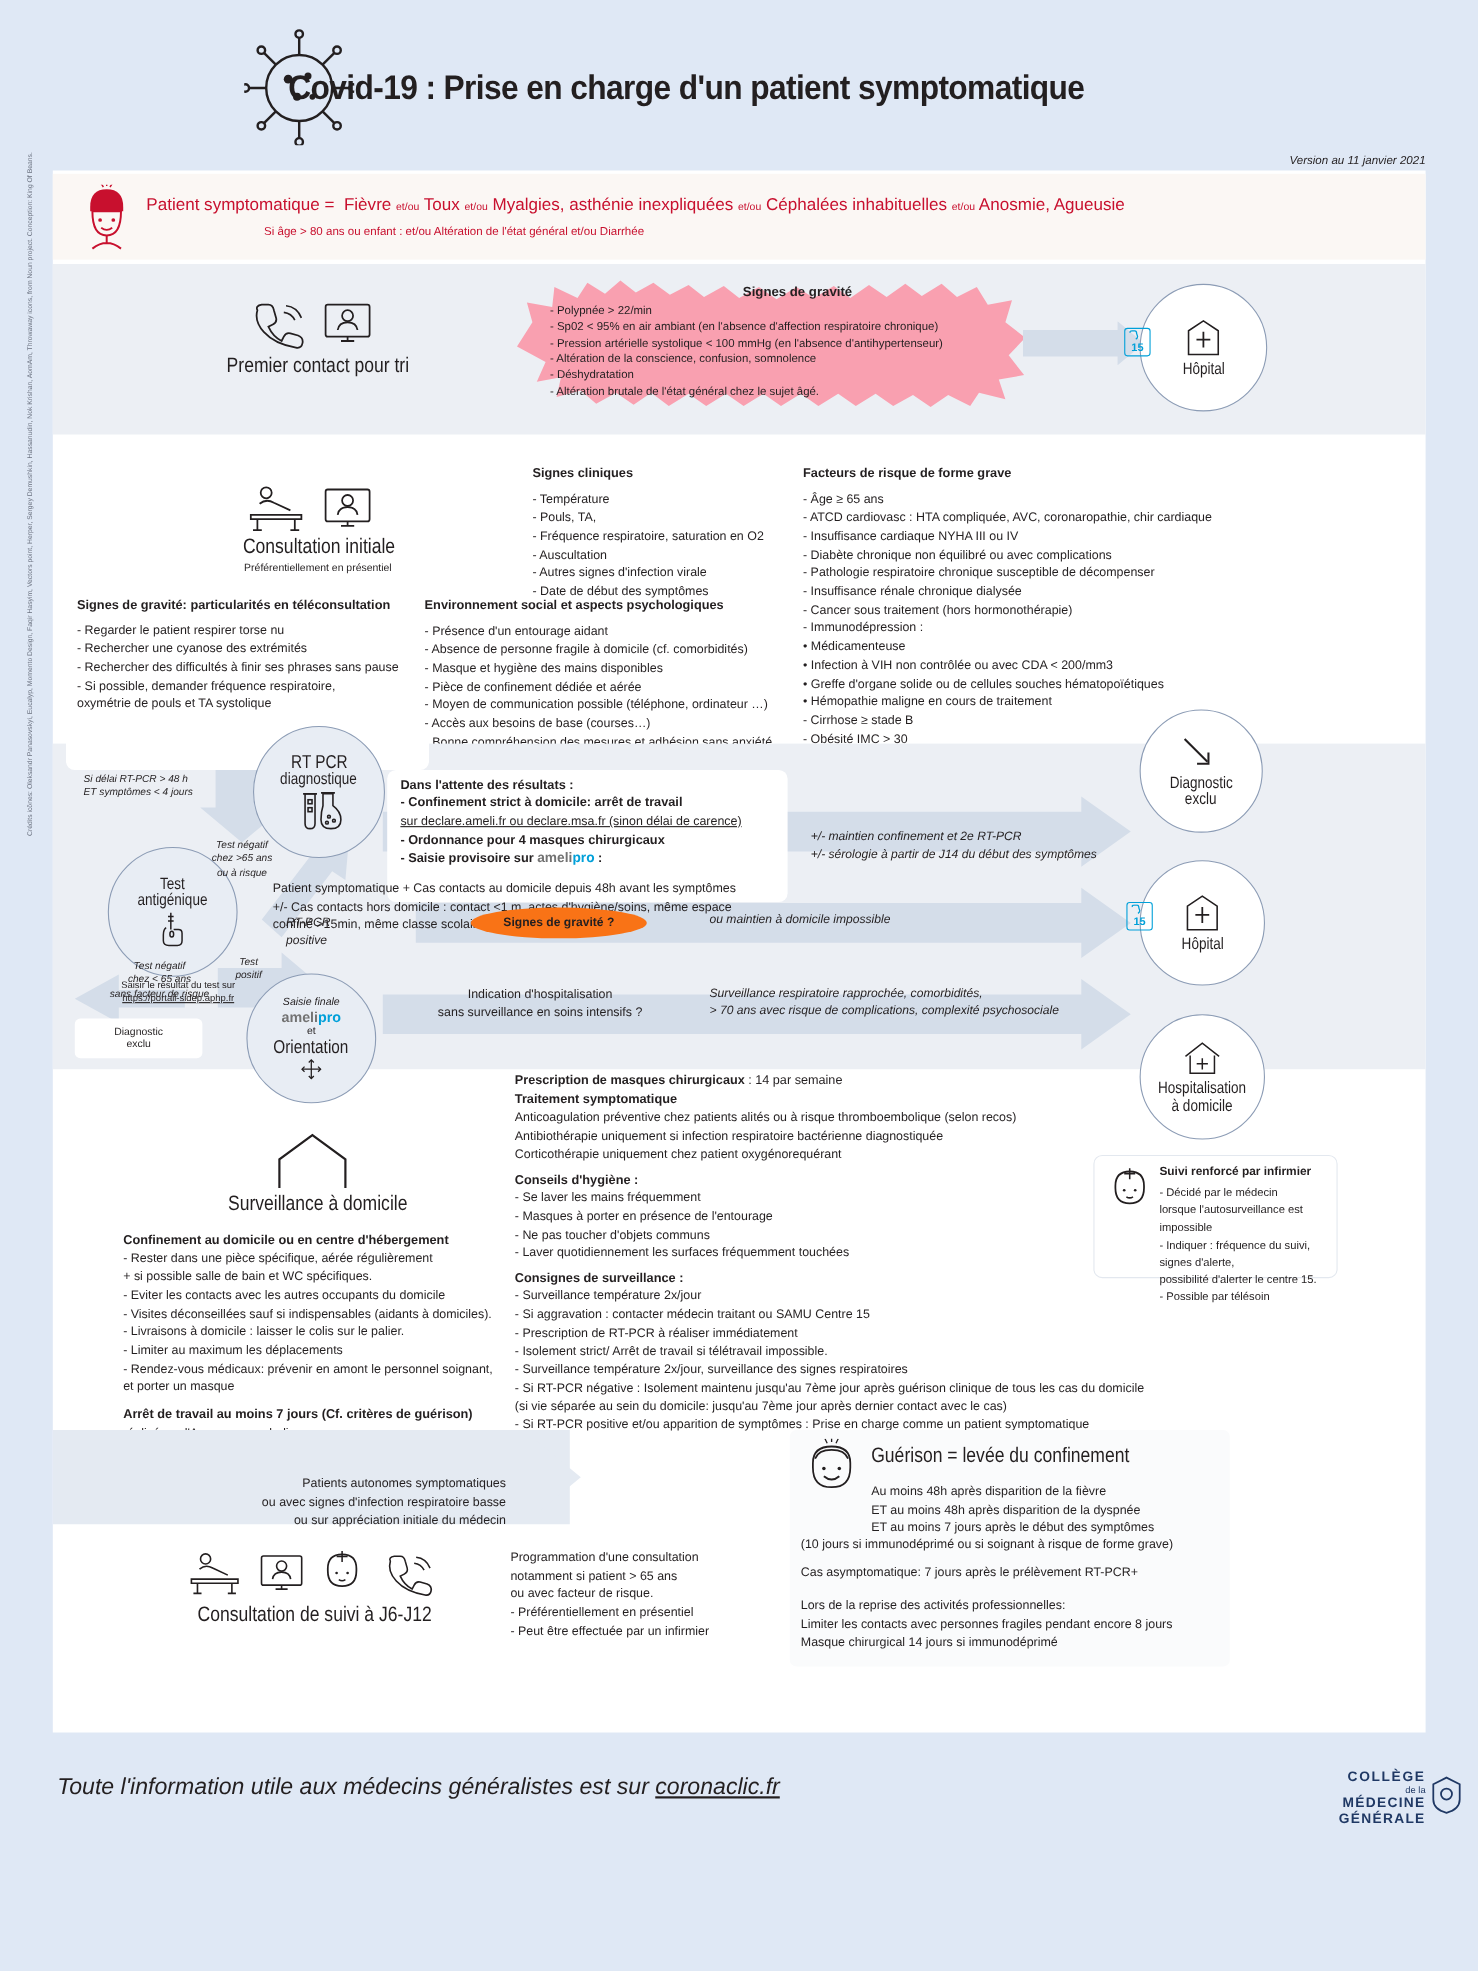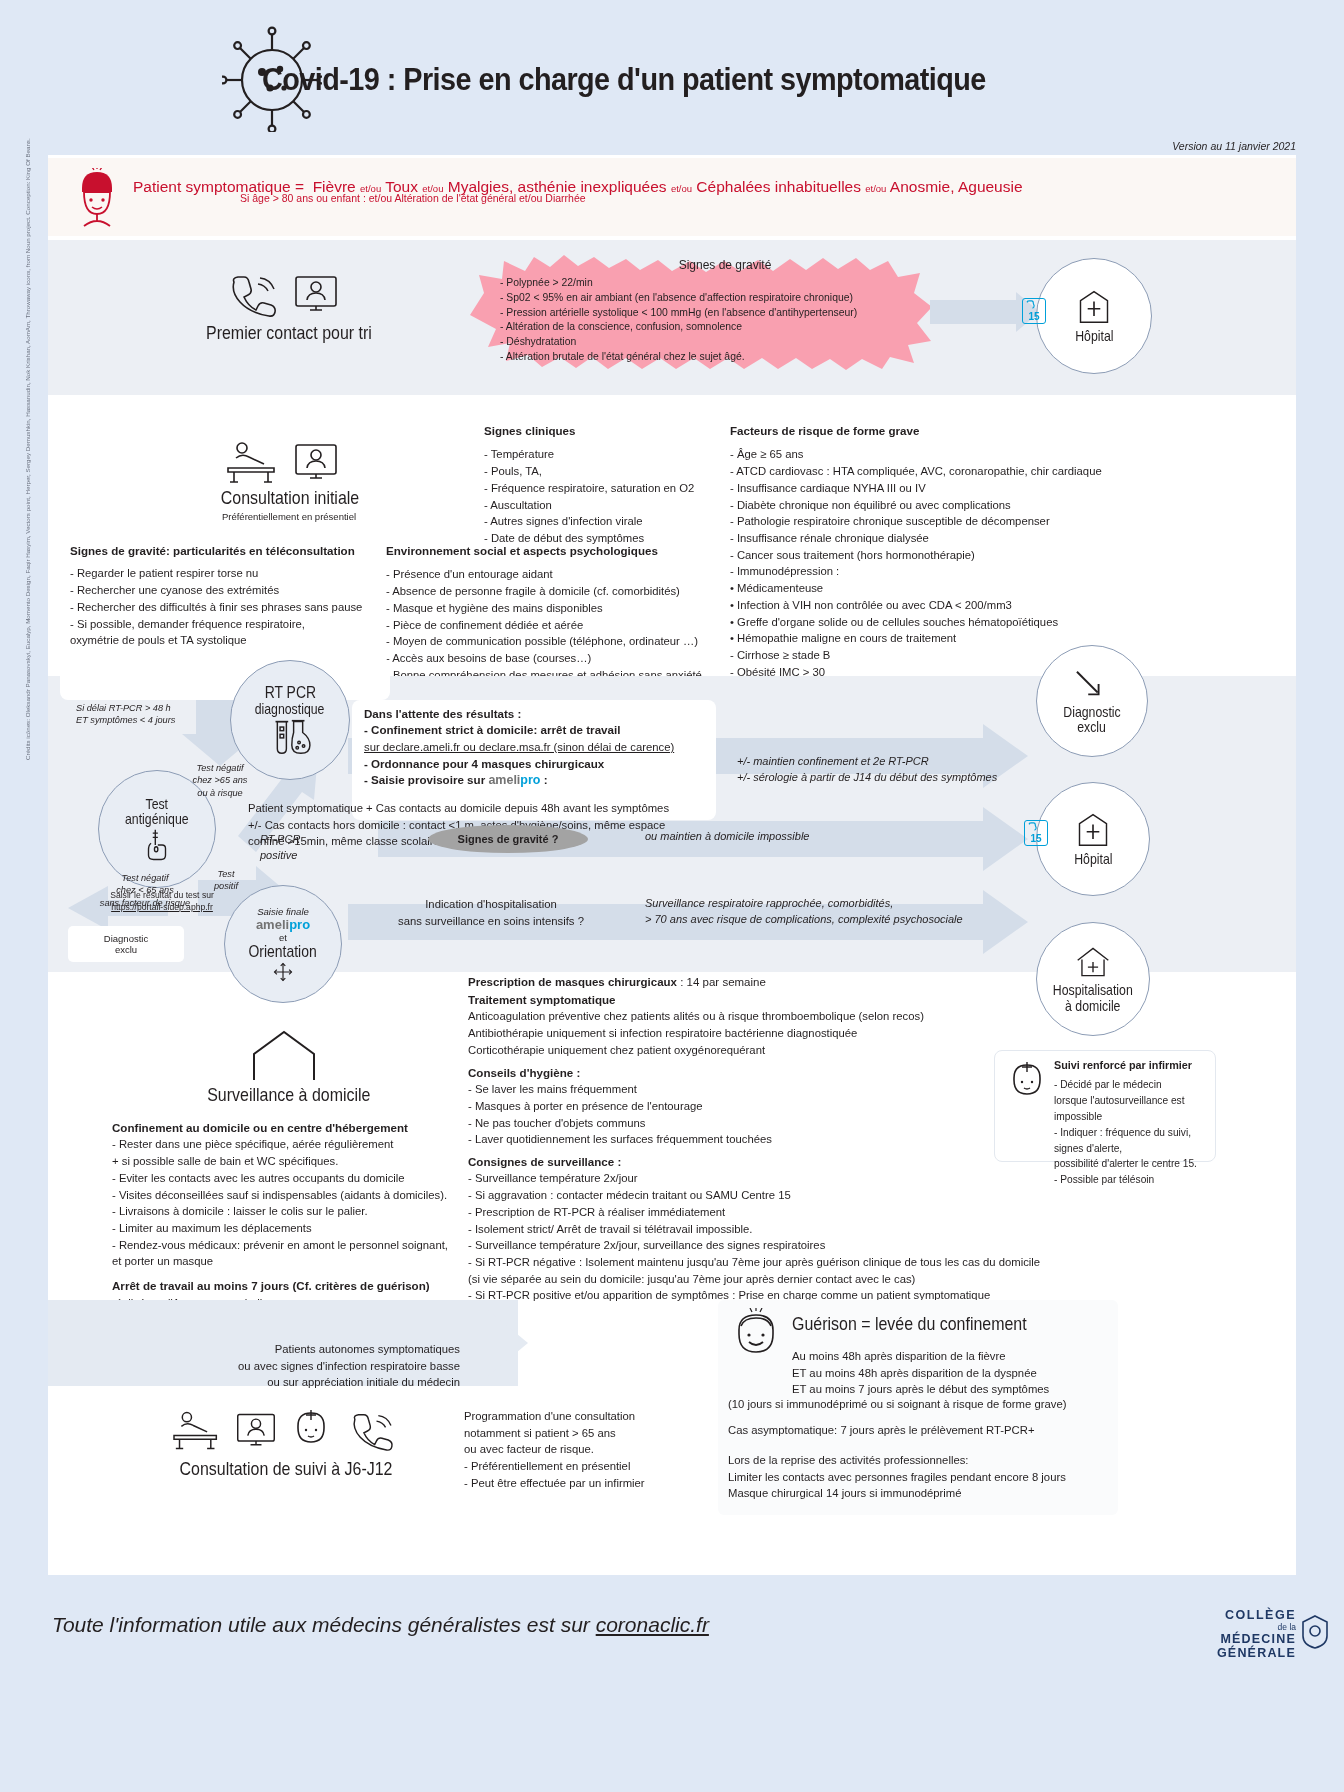--- a/index.html
+++ b/index.html
@@ -34,21 +34,21 @@
   }
 
   
   .sympt-band {
     position:absolute; left:48px; top:158px; width:1248px; height:78px;
     background:#fbf7f4;
   }
   .sympt-ico { position:absolute; left:74px; top:168px; width:46px; height:62px; }
   .sympt-line1 { position:absolute; left:133px; top:178px; font-size:15.5px; color:#c8102e; white-space:nowrap; }
   .sympt-line1 .sm { font-size:9.5px; }
-  .sympt-line2 { position:absolute; left:240px; top:192px; font-size:10.5px; color:#c8102e; white-space:nowrap; }
+  .sympt-line2 { position:absolute; left:240px; top:205px; font-size:10.5px; color:#c8102e; white-space:nowrap; }
   .lt-grey { position:absolute; background:#eceff4; }
   .white-card { position:absolute; background:#fff; border-radius:8px; }
 
   
   .circle {
     position:absolute; border-radius:50%; border:1.4px solid #8c9cb5;
     background:#e8edf4; display:flex; flex-direction:column;
     align-items:center; justify-content:center; text-align:center;
   }
   .circle.white { background:#ffffff; }
@@ -60,26 +60,26 @@
   .t { font-size:11.3px; line-height:1.48; }
   .t2 { font-size:11px; line-height:1.55; }
   .it { font-style:italic; font-size:11px; line-height:1.45; }
   .sm-it { font-style:italic; font-size:9.2px; line-height:1.35; }
   .cond-title { font-size:19px; transform:scaleX(0.84); transform-origin:left center; white-space:nowrap; }
   .cond-title.c { transform-origin:center center; }
 
   
   .burst { position:absolute; left:470px; top:253px; width:470px; height:118px; }
   .burst-txt { position:absolute; left:500px; top:258px; width:450px; }
-  .burst-title { font-weight:normal; font-size:12px; text-align:center; margin-bottom:4px; }
+  .burst-title { font-weight:bold; font-size:12px; text-align:center; margin-bottom:4px; }
   .burst-li { font-size:10.4px; line-height:1.42; }
 
   .pink-oval {
     position:absolute; left:428px; top:825px; width:160px; height:28px;
-    background:#a3a3a3; border-radius:50%; display:flex; align-items:center;
+    background:#f97316; border-radius:50%; display:flex; align-items:center;
     justify-content:center; font-size:11px; font-weight:bold; color:#231f20;text-align:center;
   }
 
   
   .credits {
     position:absolute; left:24px; top:760px; width:440px;
     font-size:6.2px; color:#6b7280; transform:rotate(-90deg);
     transform-origin:left top; white-space:nowrap;
   }
 

